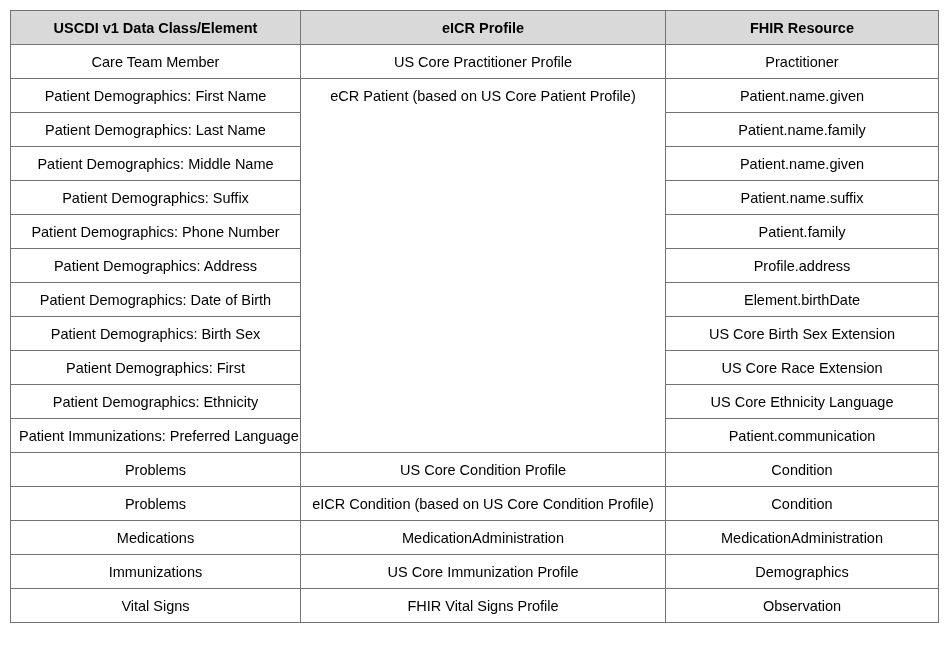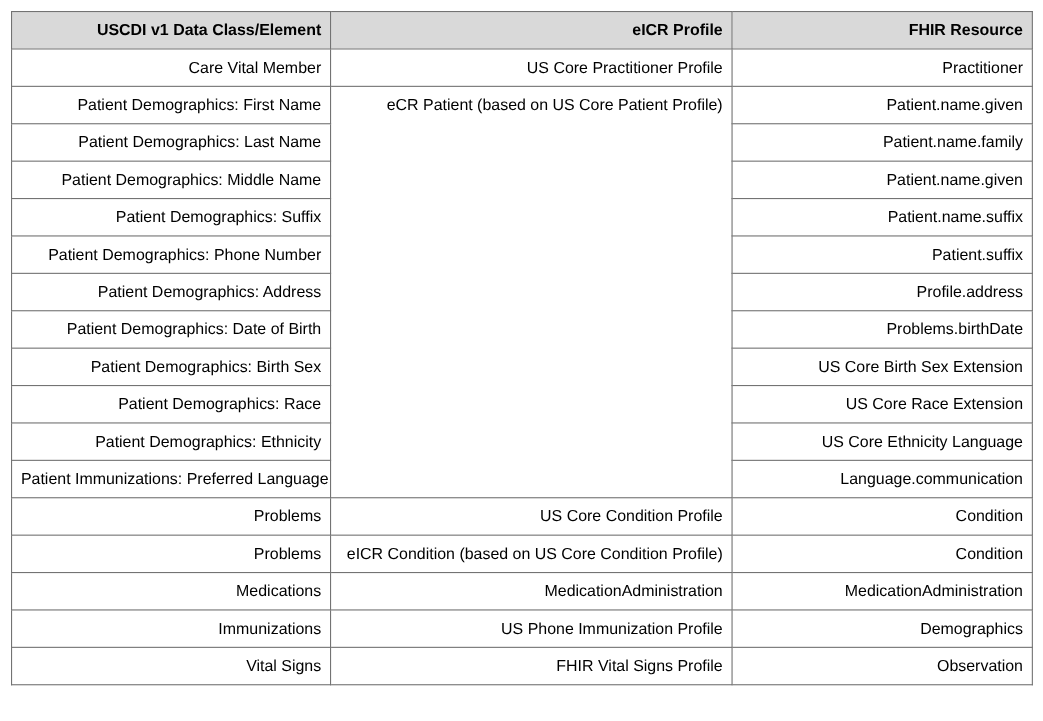--- a/index.html
+++ b/index.html
@@ -13,21 +13,21 @@
     border-collapse:collapse;
     table-layout:fixed;
     width:928px;
     font-size:14.5px;
     color:#000000;
   }
   th, td {
     border:1px solid var(--border-color, #737373);
     padding:0 8px;
     height:34px;
-    text-align:right;
+    text-align:center;
     vertical-align:middle;
     overflow:hidden;
     white-space:nowrap;
     box-sizing:border-box;
   }
   th {
     background:var(--header-bg, #d9d9d9);
     font-weight:bold;
   }
   td.merged {
@@ -48,21 +48,21 @@
     </colgroup>
     <thead>
       <tr>
         <th>USCDI v1 Data Class/Element</th>
         <th>eICR Profile</th>
         <th>FHIR Resource</th>
       </tr>
     </thead>
     <tbody>
         <tr>
-          <td>Care Vital Member</td>
+          <td>Care Team Member</td>
           <td>US Core Practitioner Profile</td>
           <td>Practitioner</td>
         </tr>
         <tr>
           <td>Patient Demographics: First Name</td>
           <td rowspan="11" class="merged">eCR Patient (based on US Core Patient Profile)</td>
           <td>Patient.name.given</td>
         </tr>
         <tr>
           <td>Patient Demographics: Last Name</td>
@@ -71,64 +71,64 @@
         <tr>
           <td>Patient Demographics: Middle Name</td>
           <td>Patient.name.given</td>
         </tr>
         <tr>
           <td>Patient Demographics: Suffix</td>
           <td>Patient.name.suffix</td>
         </tr>
         <tr>
           <td>Patient Demographics: Phone Number</td>
-          <td>Patient.suffix</td>
+          <td>Patient.family</td>
         </tr>
         <tr>
           <td>Patient Demographics: Address</td>
           <td>Profile.address</td>
         </tr>
         <tr>
           <td>Patient Demographics: Date of Birth</td>
-          <td>Problems.birthDate</td>
+          <td>Element.birthDate</td>
         </tr>
         <tr>
           <td>Patient Demographics: Birth Sex</td>
           <td>US Core Birth Sex Extension</td>
         </tr>
         <tr>
-          <td>Patient Demographics: Race</td>
+          <td>Patient Demographics: First</td>
           <td>US Core Race Extension</td>
         </tr>
         <tr>
           <td>Patient Demographics: Ethnicity</td>
           <td>US Core Ethnicity Language</td>
         </tr>
         <tr>
           <td>Patient Immunizations: Preferred Language</td>
-          <td>Language.communication</td>
+          <td>Patient.communication</td>
         </tr>
         <tr>
           <td>Problems</td>
           <td>US Core Condition Profile</td>
           <td>Condition</td>
         </tr>
         <tr>
           <td>Problems</td>
           <td>eICR Condition (based on US Core Condition Profile)</td>
           <td>Condition</td>
         </tr>
         <tr>
           <td>Medications</td>
           <td>MedicationAdministration</td>
           <td>MedicationAdministration</td>
         </tr>
         <tr>
           <td>Immunizations</td>
-          <td>US Phone Immunization Profile</td>
+          <td>US Core Immunization Profile</td>
           <td>Demographics</td>
         </tr>
         <tr>
           <td>Vital Signs</td>
           <td>FHIR Vital Signs Profile</td>
           <td>Observation</td>
         </tr>
       </tbody>
   </table>
 </div>

